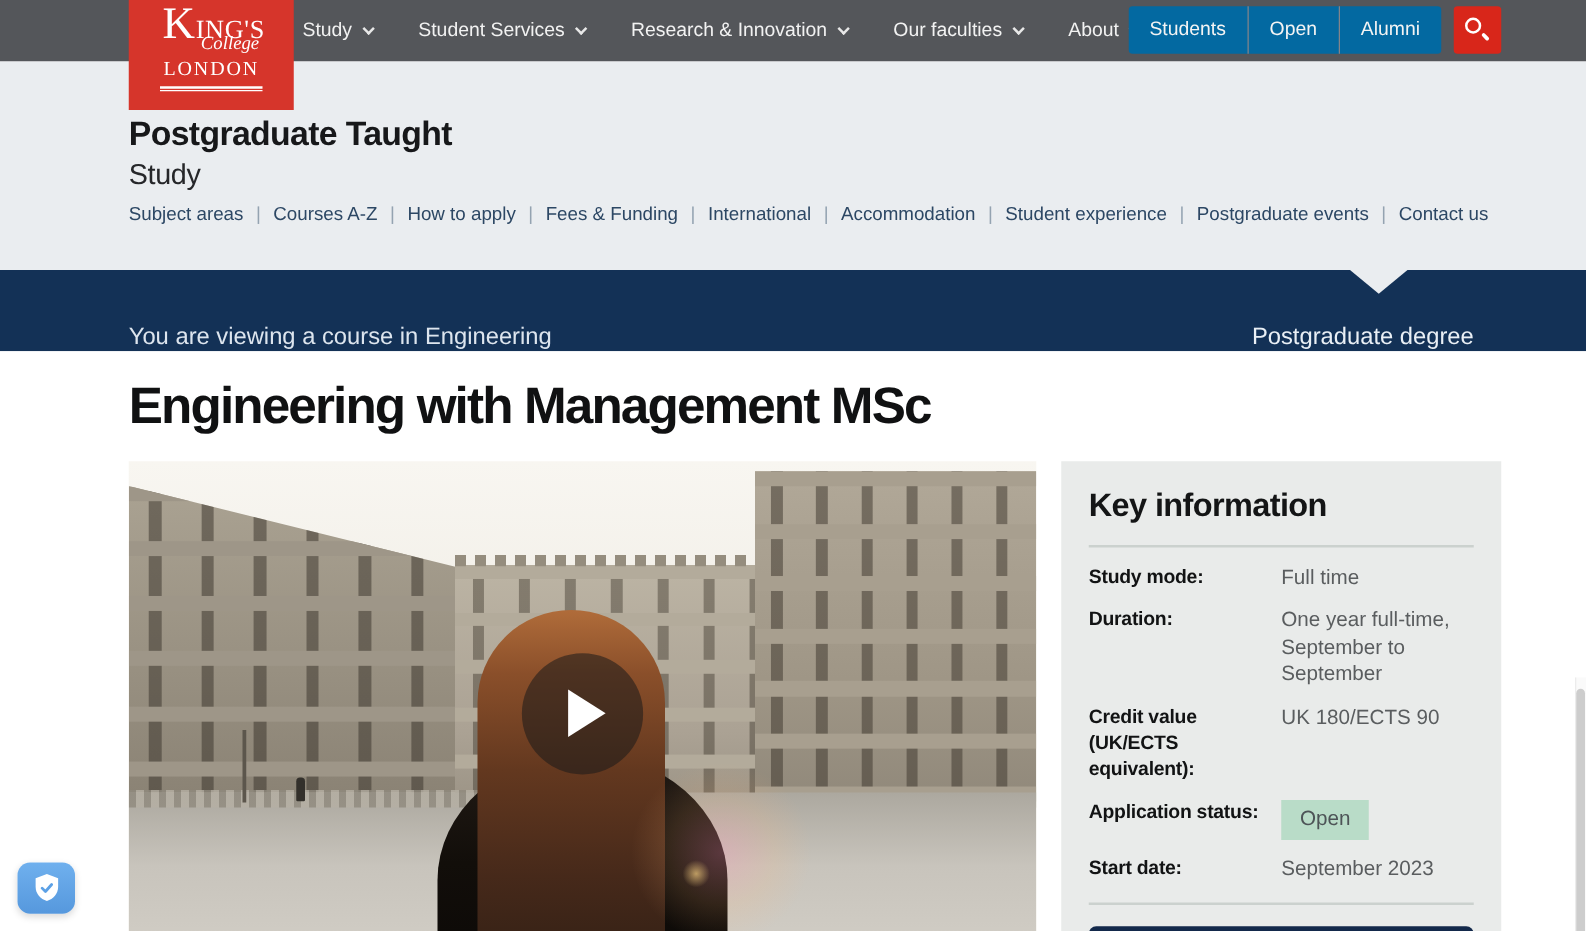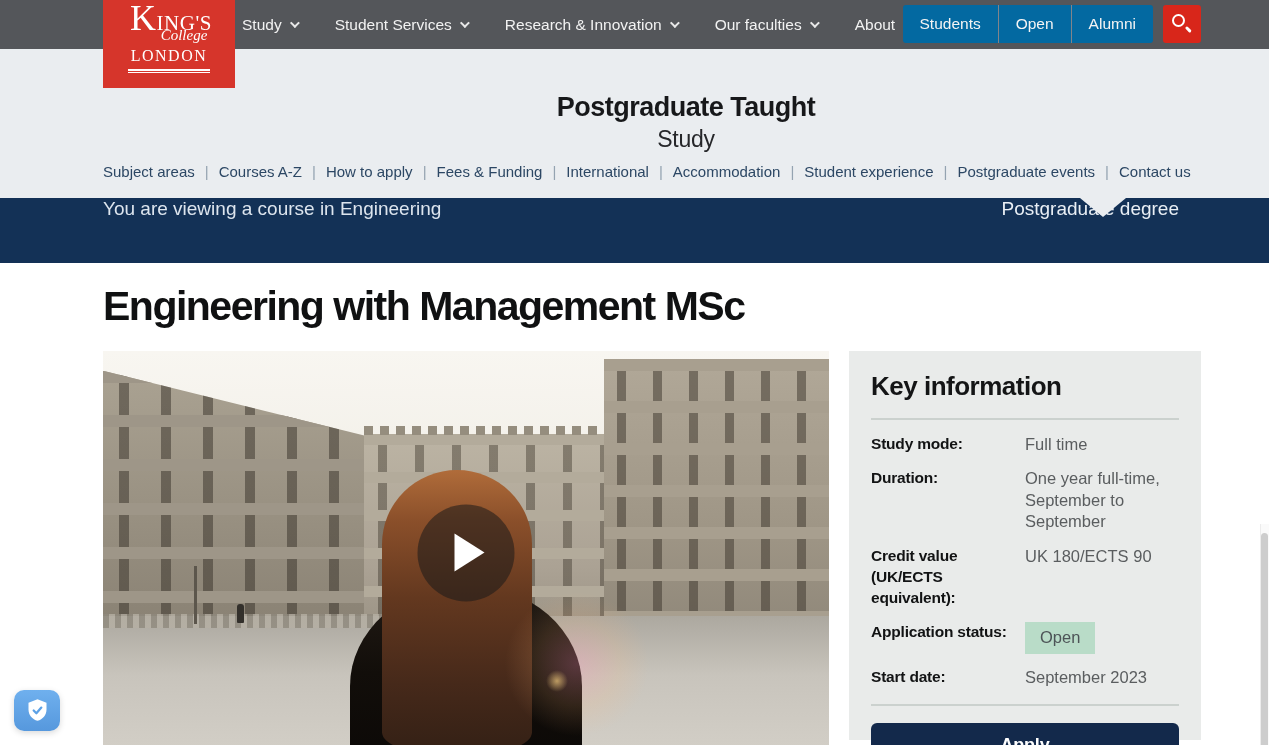--- a/index.html
+++ b/index.html
@@ -32,31 +32,31 @@
   .aud-item + .aud-item { border-left:1px solid #82848a; }
 
   .searchbtn { position:absolute; right:68px; top:5px; width:38px; height:38px;
                background:#d8261a; border-radius:3px; border:none; cursor:pointer; }
   .mag { position:absolute; left:9px; top:9px; width:13px; height:13px;
          border:2.5px solid #fff; border-radius:50%; }
   .mag::after { content:""; position:absolute; left:11px; top:12px; width:7px; height:2.5px;
                 background:#fff; transform:rotate(45deg); border-radius:2px; }
 
   
-  .header { width:100%; height:149px; background:#eaedf0; padding-left:103px;text-align:center; }
+  .header { width:100%; height:167px; background:#eaedf0; padding-left:103px; }
   .header-title { padding-top:43px; font-size:27px; font-weight:bold; color:#17181a;
                   letter-spacing:-.5px; }
   .header-sub { font-size:23px; color:#26272a; margin-top:3px; letter-spacing:-.3px; }
   .subnav { display:flex; align-items:center; margin-top:10px; font-size:15px; color:#2c4764; }
   .subnav a { color:#2c4764; text-decoration:none; cursor:pointer; }
   .subnav .sep { color:#94a3b1; padding:0 10px; }
 
   
   .banner { position:relative; width:100%; height:65px; background:#133156;
-            display:flex; align-items:flex-start; padding:0 90px 0 103px; }
+            display:flex; align-items:flex-end; padding:0 90px 0 103px; }
   .banner-left { color:#dde5ee; font-size:19px; }
   .banner-right { margin-left:auto; color:#e9eff5; font-size:19px; }
   .notch { position:absolute; left:1080px; top:0; width:0; height:0;
            border-left:23px solid transparent; border-right:23px solid transparent;
            border-top:19px solid #eaedf0; }
 
   
   .main { position:relative; width:100%; height:484px; background:#fff; }
   .h1 { position:absolute; left:103px; top:20px; font-size:41px; font-weight:bold;
         color:#101112; letter-spacing:-1.5px; }

